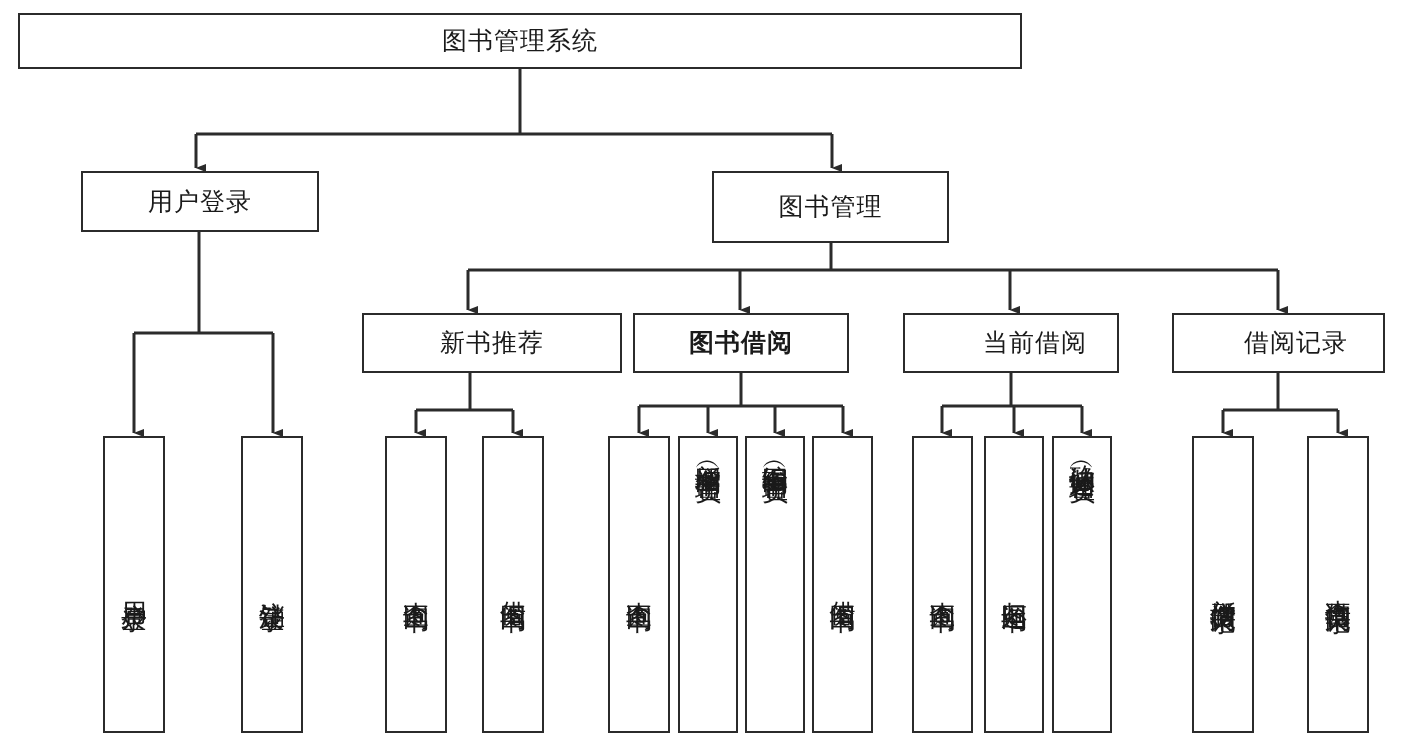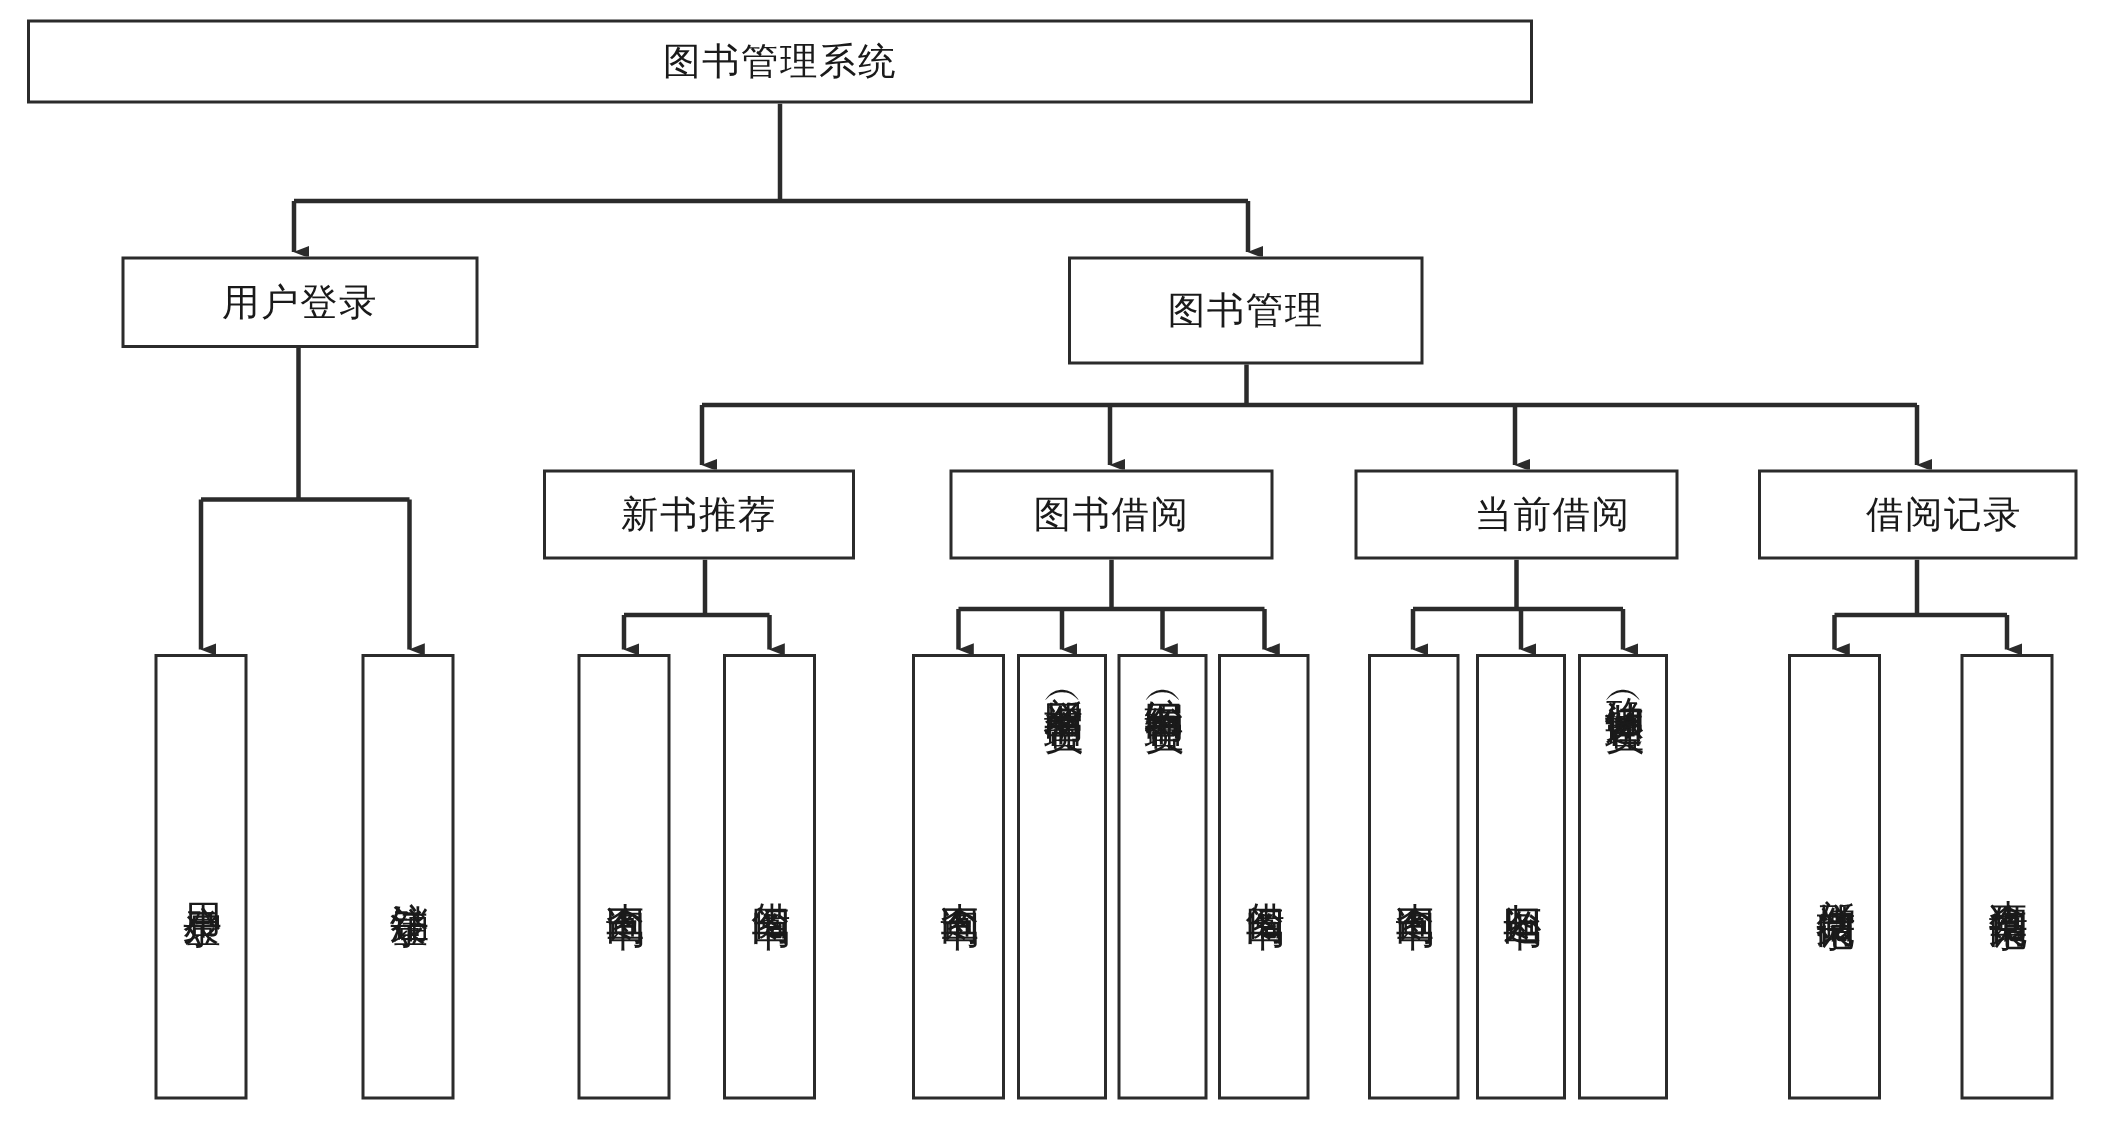--- a/index.html
+++ b/index.html
@@ -126,24 +126,24 @@
     <span class="label">图书管理系统</span>
   </div>
 
   <div class="node node-h" style="left:81px; top:171px; width:238px; height:61px;">
     <span class="label">用户登录</span>
   </div>
   <div class="node node-h" style="left:712px; top:171px; width:237px; height:72px;">
     <span class="label">图书管理</span>
   </div>
 
-  <div class="node node-h" style="left:362px; top:313px; width:208px; height:60px;">
+  <div class="node node-h" style="left:362px; top:313px; width:260px; height:60px;">
     <span class="label">新书推荐</span>
   </div>
-  <div class="node node-h" style="left:633px; top:313px; width:216px; height:60px;">
+  <div class="node node-h" style="left:633px; top:313px; width:216px; height:60px;font-weight:bold;">
     <span class="label">图书借阅</span>
   </div>
   <div class="node node-h" style="left:903px; top:313px; width:216px; height:60px;padding-left:48px;">
     <span class="label">当前借阅</span>
   </div>
   <div class="node node-h" style="left:1172px; top:313px; width:213px; height:60px;padding-left:35px;">
     <span class="label">借阅记录</span>
   </div>
 
   <div class="node node-v center-v" style="left:103px; top:436px; width:62px; height:297px;">

